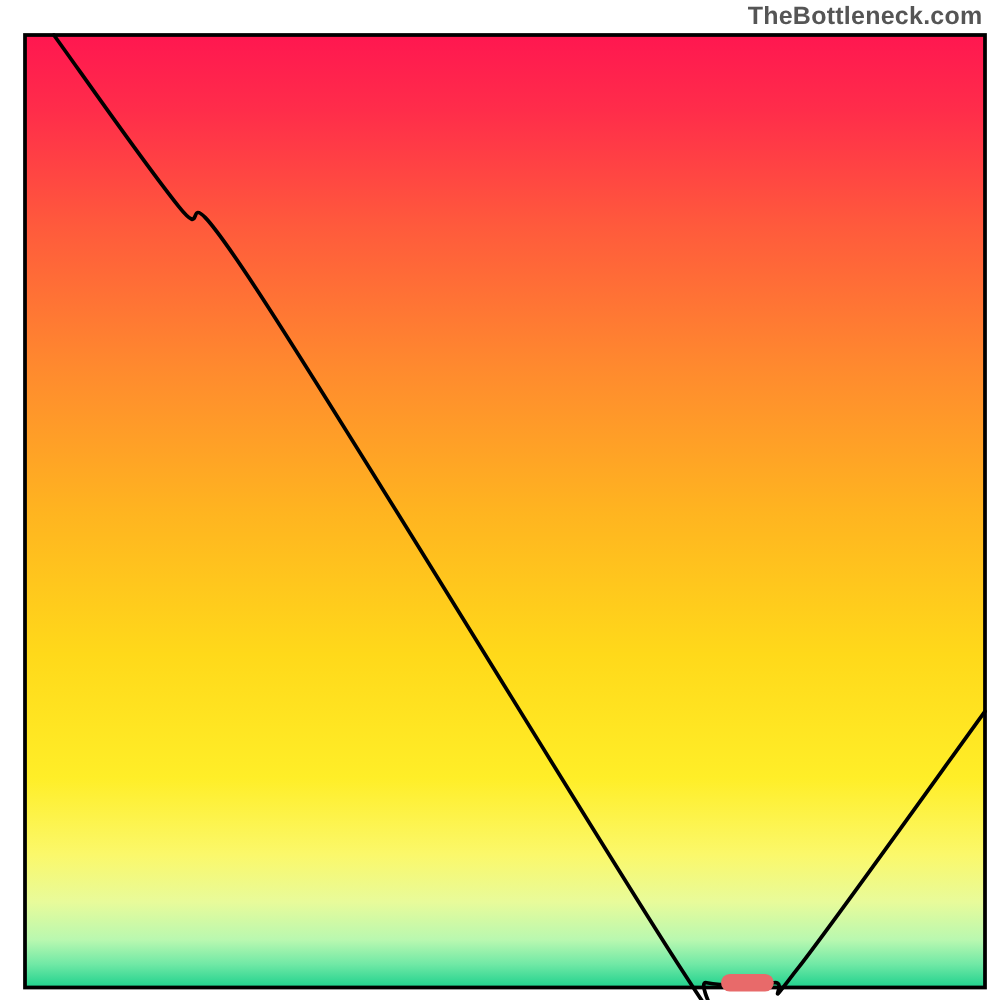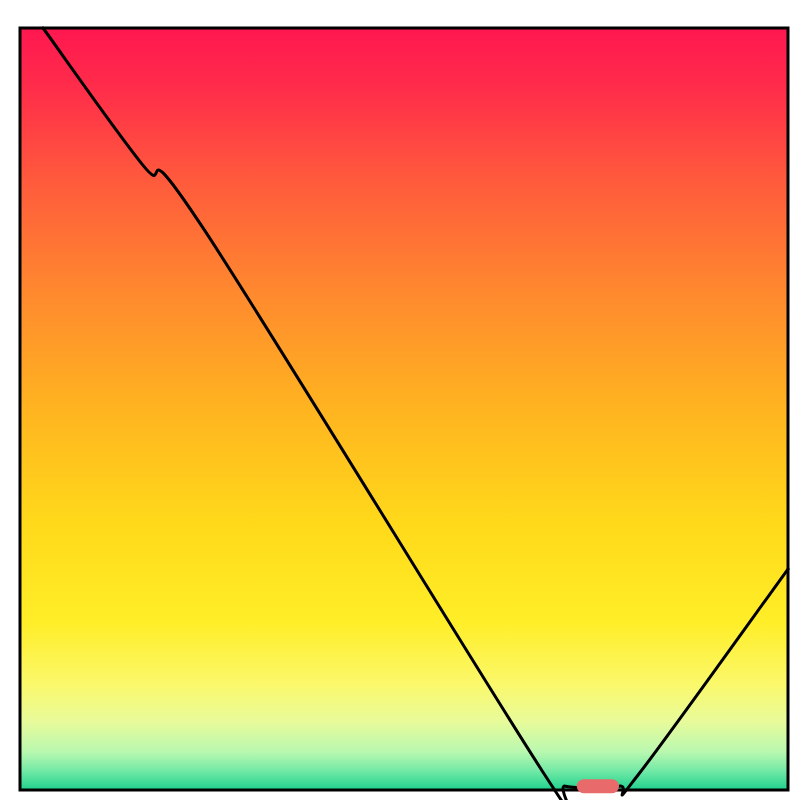--- a/index.html
+++ b/index.html
@@ -28,20 +28,21 @@
   svg.plot {
     position: absolute;
     left: 0;
     top: 0;
   }
 </style>
 </head>
 <body>
 
 <div class="container">
+  <div class="watermark">TheBottleneck.com</div>
   <svg class="plot" width="800" height="800" viewBox="0 0 800 800">
       <defs>
         <linearGradient id="bg-grad" x1="0" y1="0" x2="0" y2="1">
           <stop offset="0%" stop-color="#ff1750"></stop>
           <stop offset="8%" stop-color="#ff2d4a"></stop>
           <stop offset="20%" stop-color="#ff5a3c"></stop>
           <stop offset="35%" stop-color="#ff8a2e"></stop>
           <stop offset="50%" stop-color="#ffb420"></stop>
           <stop offset="65%" stop-color="#ffd91a"></stop>
           <stop offset="78%" stop-color="#ffee28"></stop>

